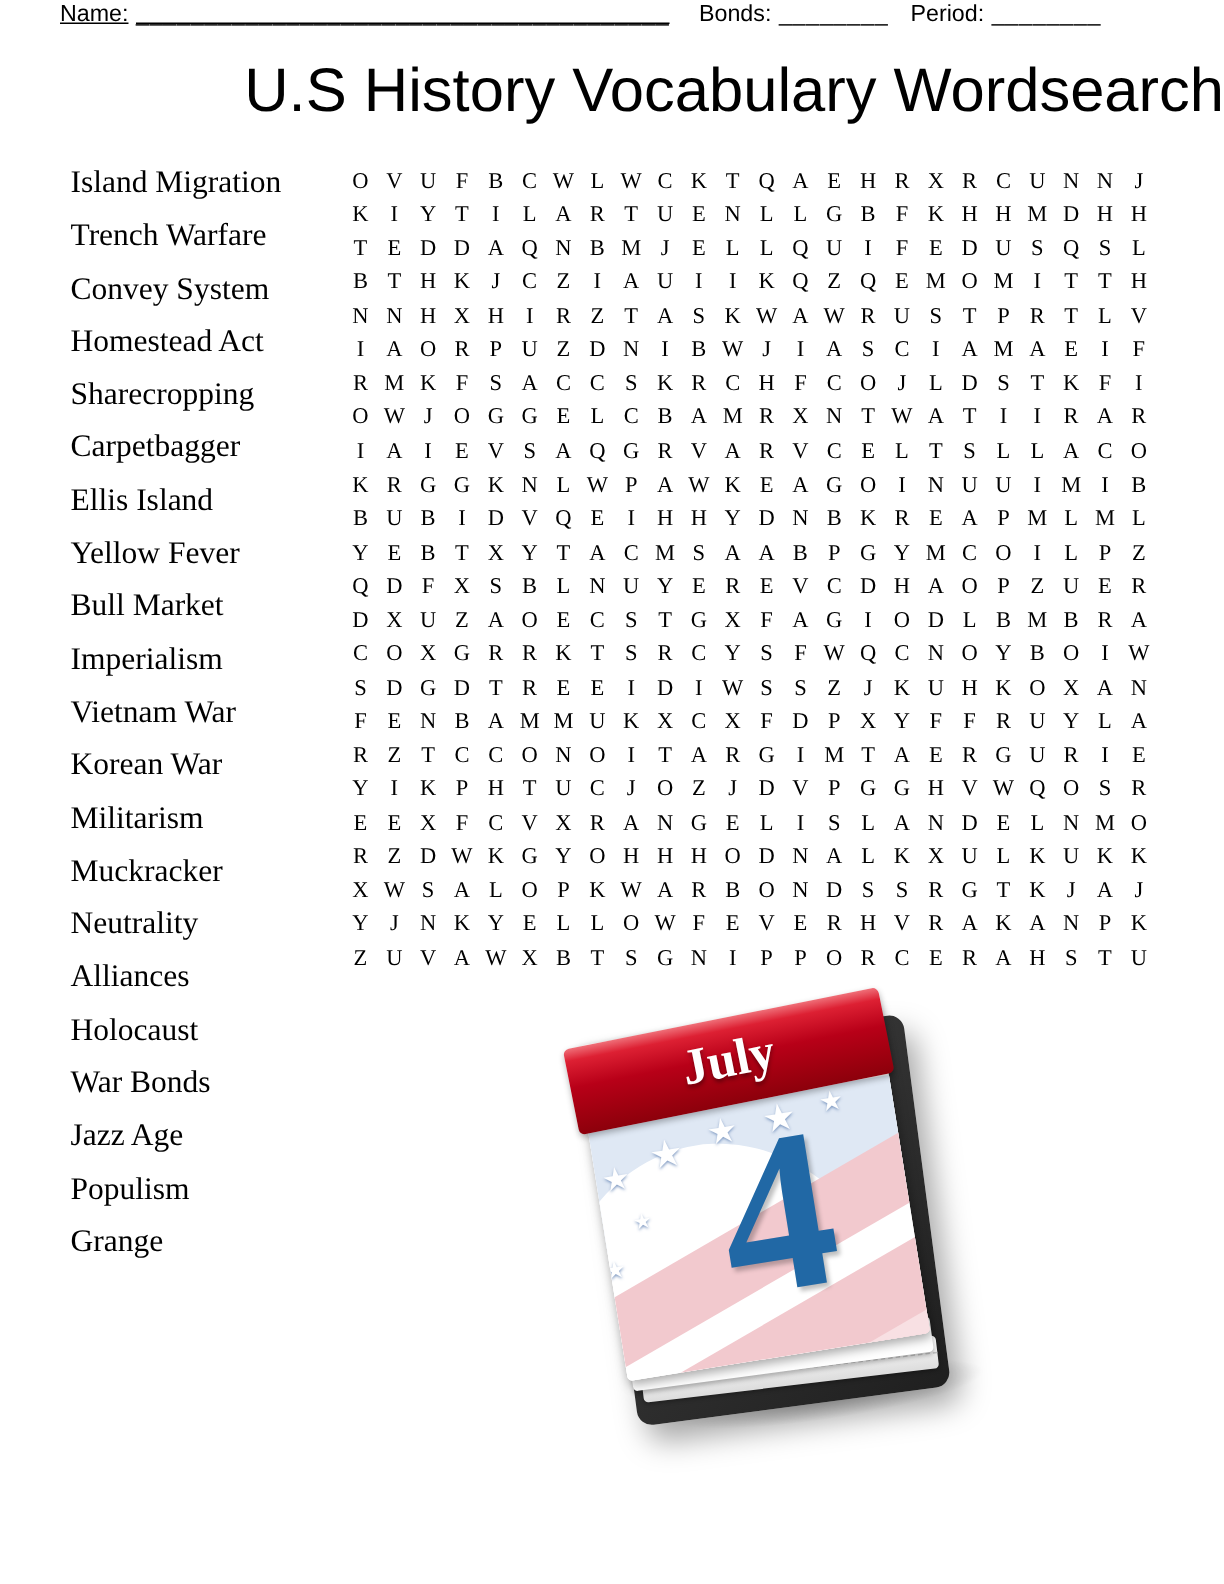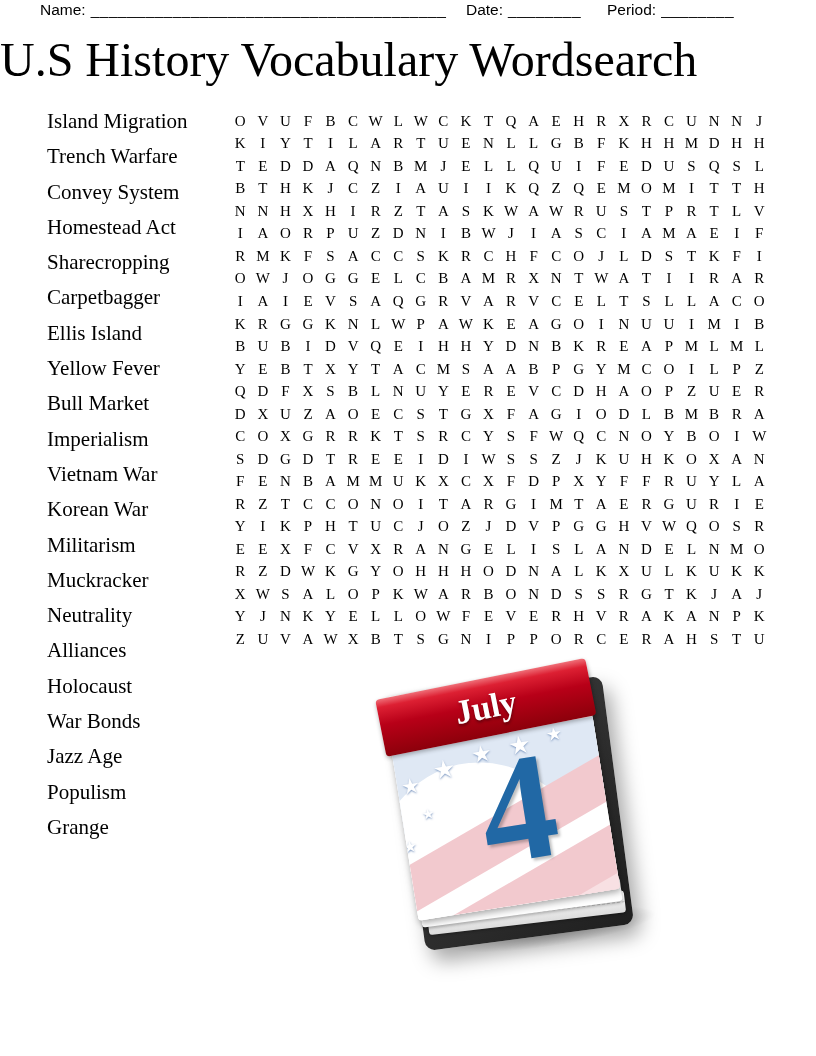--- a/index.html
+++ b/index.html
@@ -4,27 +4,27 @@
 <style>
   html,body{margin:0;padding:0;}
   body{
     width:816px;height:1056px;background:#ffffff;position:relative;
     font-family:"Liberation Serif",serif;color:#000;overflow:hidden;
   }
   
   .topline{position:absolute;top:1px;left:0;width:100%;height:24px;
     font-family:"Liberation Sans",sans-serif;font-size:15.5px;}
   .grp{position:absolute;top:0;white-space:nowrap;}
-  #grp-name{left:40px;}
+  #grp-name{left:40px;text-decoration:underline;}
   #grp-date{left:466px;}
   #grp-period{left:607px;}
   .blank{margin-left:5px;letter-spacing:0.5px;}
   
-  #title{position:absolute;top:36px;left:0;width:100%;margin:0;text-align:left;
-    font-family:Liberation Serif, serif;font-weight:400;font-size:48px;line-height:48px;}
+  #title{position:absolute;top:36px;left:0;width:100%;margin:0;text-align:right;
+    font-family:Liberation Sans, sans-serif;font-weight:400;font-size:41px;line-height:48px;}
   
   #word-list{position:absolute;left:47px;top:104px;}
   .word{font-size:21px;line-height:35.3px;white-space:nowrap;}
   
   #letter-grid{position:absolute;left:229px;top:110px;display:grid;
     grid-template-columns:repeat(24,22.57px);grid-auto-rows:22.54px;}
   .cell{display:flex;align-items:center;justify-content:center;
     font-size:15px;font-family:"Liberation Serif",serif;}
   
   .calendar{position:absolute;left:372px;top:662px;width:256px;height:300px;}
@@ -78,21 +78,21 @@
     color:var(--day-blue,#2168a5);text-shadow:2px 3px 3px rgba(0,0,0,0.25);}
 </style>
 </head>
 <body>
 
 <div class="topline">
   <span class="grp" id="grp-name">
     <span>Name:</span><span class="blank">_______________________________________</span>
   </span>
   <span class="grp" id="grp-date">
-    <span>Date:</span><span class="blank">________</span>
+    <span>Bonds:</span><span class="blank">________</span>
   </span>
   <span class="grp" id="grp-period">
     <span>Period:</span><span class="blank">________</span>
   </span>
 </div>
 
 <h1 id="title">U.S History Vocabulary Wordsearch</h1>
 
 <div id="word-list">
     <div class="word">Island Migration</div>

